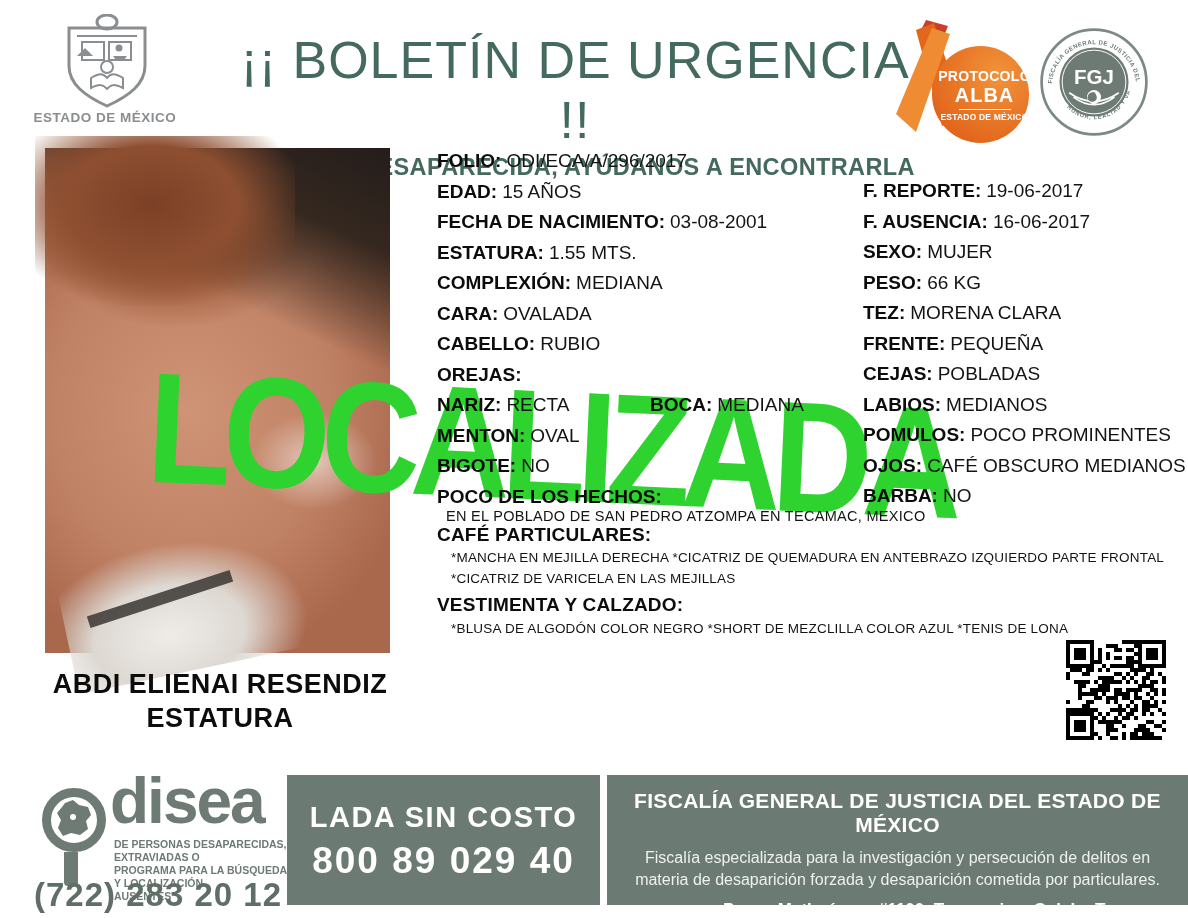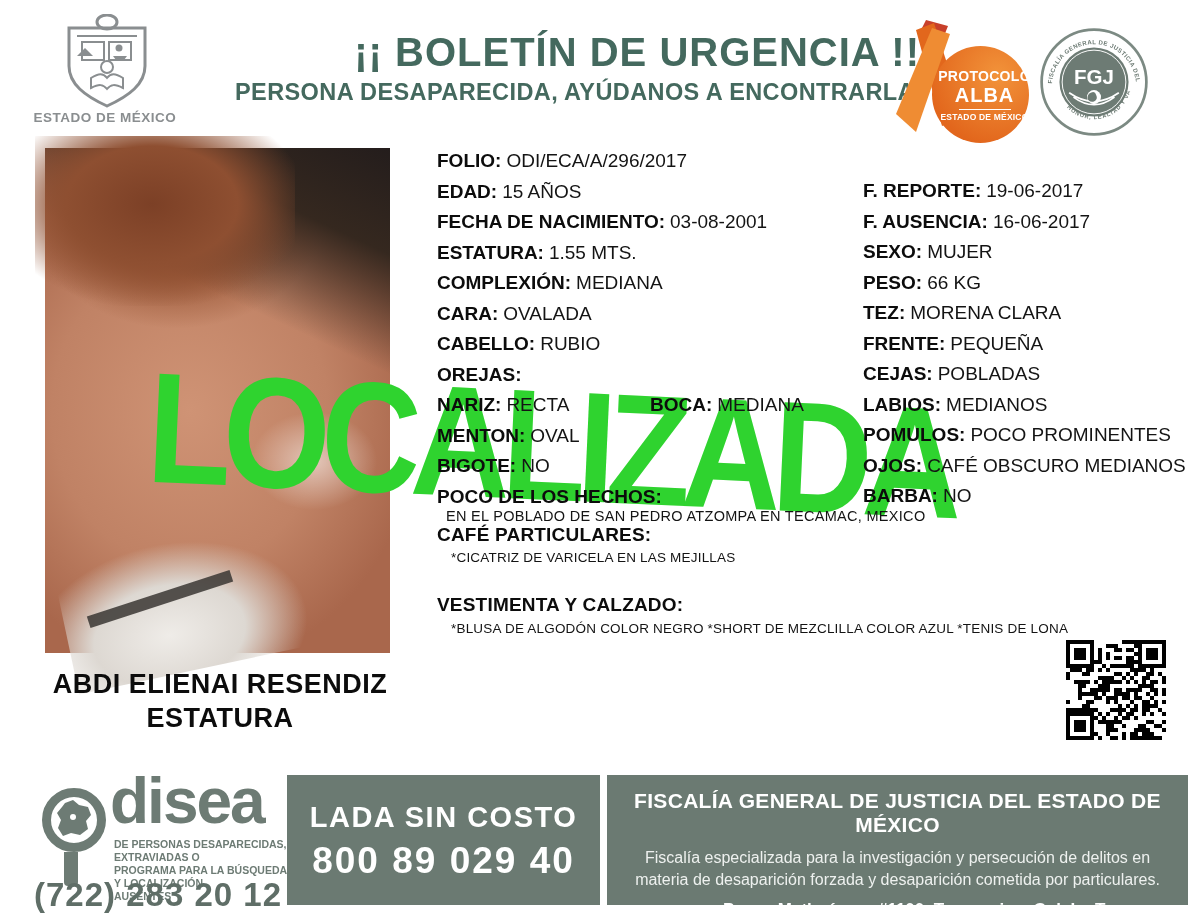--- a/index.html
+++ b/index.html
@@ -5,21 +5,21 @@
   * { box-sizing: border-box; margin: 0; padding: 0; }
   html,body { background:#fff; }
   body { font-family: "Liberation Sans", sans-serif; }
   .page { position:relative; width:1188px; height:918px; background:#fff; overflow:hidden; }
 
   
   .coat { position:absolute; left:55px; top:14px; width:105px; height:96px; }
   .estado-label { position:absolute; left:22px; top:110px; width:166px; text-align:center;
     font-size:13.5px; font-weight:bold; color:#8a8e90; letter-spacing:.5px; }
   .titlebox { position:absolute; left:230px; top:30px; width:690px; text-align:center; color:#44695e; }
-  .titlebox .t1 { font-size:40px; font-weight:bold; letter-spacing:1px;text-align:right; }
+  .titlebox .t1 { font-size:52px; font-weight:normal; letter-spacing:1px; }
   .titlebox .t2 { font-size:23.5px; font-weight:bold; margin-top:4px; letter-spacing:.4px; }
 
   
   .alba { position:absolute; left:896px; top:14px; width:150px; height:125px; }
   .alba .ribbon { position:absolute; left:0; top:4px; z-index:1; }
   .alba .disc { position:absolute; left:36px; top:32px; width:97px; height:97px; border-radius:50%;
     background:radial-gradient(circle at 68% 30%, #f2933a, #e2661c 75%); z-index:2;
     display:flex; flex-direction:column; align-items:center; justify-content:center; color:#fff; text-align:center; }
   .alba .l1 { font-size:14px; font-weight:bold; letter-spacing:.3px; margin-left:8px;}
   .alba .l2 { font-size:20px; font-weight:bold; letter-spacing:1px; margin-left:8px;}
@@ -188,20 +188,21 @@
     <div class="frow"><span class="flabel">FRENTE:</span><span class="fvalue">PEQUEÑA</span></div>
     <div class="frow"><span class="flabel">CEJAS:</span><span class="fvalue">POBLADAS</span></div>
     <div class="frow"><span class="flabel">LABIOS:</span><span class="fvalue">MEDIANOS</span></div>
     <div class="frow"><span class="flabel">POMULOS:</span><span class="fvalue">POCO PROMINENTES</span></div>
     <div class="frow"><span class="flabel">OJOS:</span><span class="fvalue">CAFÉ OBSCURO MEDIANOS</span></div>
     <div class="frow"><span class="flabel">BARBA:</span><span class="fvalue">NO</span></div>
   </div>
 
   <div class="senas">
     <div class="head">CAFÉ PARTICULARES:</div>
+    <div class="line">*MANCHA EN MEJILLA DERECHA  *CICATRIZ DE QUEMADURA EN ANTEBRAZO IZQUIERDO PARTE FRONTAL</div>
     <div class="line">*CICATRIZ DE VARICELA EN LAS MEJILLAS</div>
   </div>
 
   <div class="vest">
     <div class="head">VESTIMENTA Y CALZADO:</div>
     <div class="line">*BLUSA DE ALGODÓN COLOR NEGRO *SHORT DE MEZCLILLA COLOR AZUL *TENIS DE LONA</div>
   </div>
 
   <div class="pname">
     <div>ABDI ELIENAI RESENDIZ</div>

